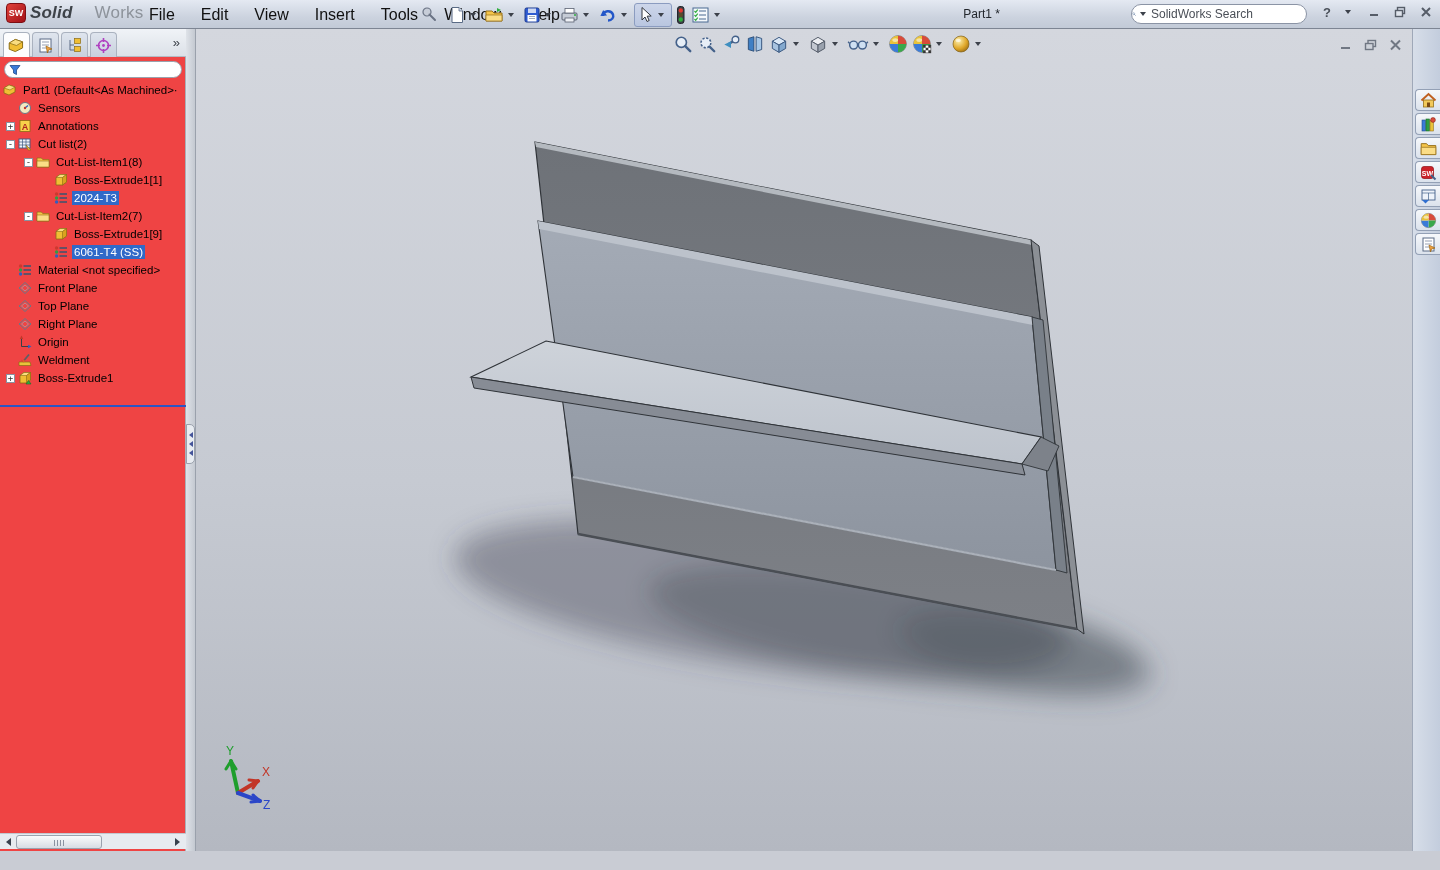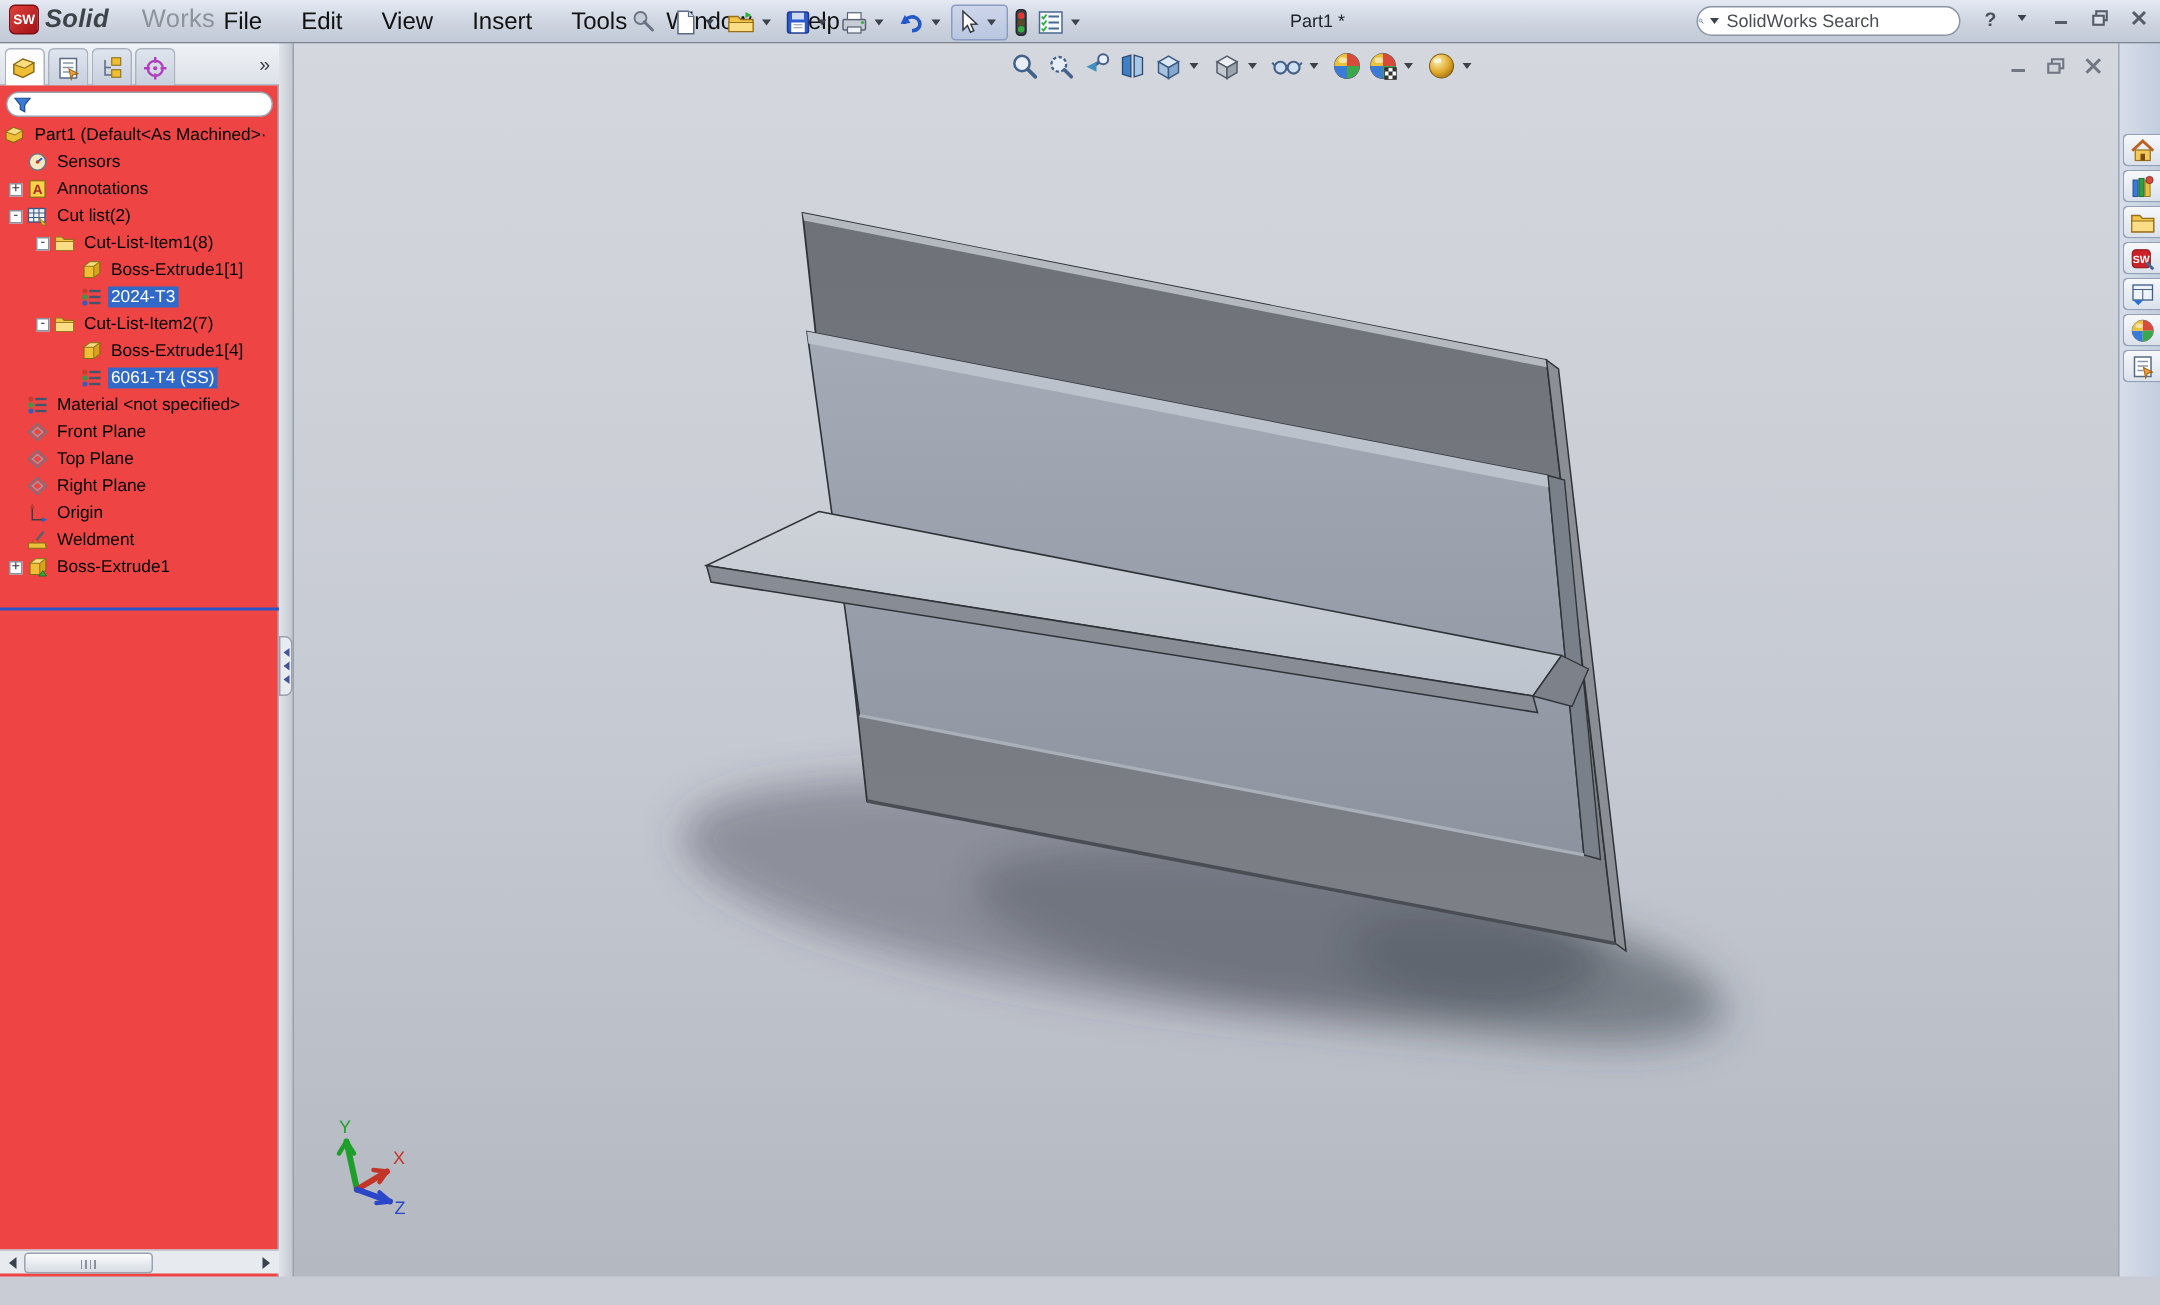--- a/index.html
+++ b/index.html
@@ -20,21 +20,21 @@
   #menus { position:absolute; left:136px; top:0; height:29px; display:flex; align-items:center; }
   .menu-item { padding:0 13px; font-size:16px; color:#111; height:29px; line-height:29px; cursor:default; }
   #menu-pin { position:absolute; left:420px; top:5px; width:18px; height:18px; }
   #std-toolbar { position:absolute; left:446px; top:2px; height:25px; display:flex; align-items:center; }
   .tbtn { display:flex; align-items:center; height:24px; padding:0 2px; }
   .tbtn svg { display:block; }
   .caret { width:0; height:0; border-left:3px solid transparent; border-right:3px solid transparent;
     border-top:4px solid #3c414a; margin:0 5px 0 4px; }
   .tbtn.pressed { background:linear-gradient(#cdd6ea,#b9c6e0); border:1px solid #8b9cc0; border-radius:3px; }
   #doc-title { position:absolute; left:860px; top:0; width:140px; height:16px; line-height:29px;
-    text-align:left; font-size:12px; color:#22262c; }
+    text-align:right; font-size:12px; color:#22262c; }
   #search-pill { position:absolute; left:1131px; top:4px; width:176px; height:20px;
     background:#fff; border:1px solid #8b94a5; border-radius:10px; display:flex; align-items:center; }
   #search-pill input { border:none; outline:none; flex:1; font-size:12px; color:#333;
     background:transparent; font-family:"Liberation Sans", sans-serif; }
   #search-pill input::placeholder { color:#4a4f57; }
   .win-btns { position:absolute; right:6px; top:4px; display:flex; gap:10px; align-items:center; }
   .win-glyph { width:16px; height:16px; display:flex; align-items:center; justify-content:center; }
   #help-q { font-size:13px; color:#4a505a; font-weight:bold; }
 
   
@@ -425,21 +425,21 @@
           <svg class="ti">
             <use href="#i-folder"></use>
           </svg>
           <span class="tlab">Cut-List-Item2(7)</span>
         </div>
       <div class="trow lv3">
           <span class="xbox"></span>
           <svg class="ti">
             <use href="#i-boss"></use>
           </svg>
-          <span class="tlab">Boss-Extrude1[4]</span>
+          <span class="tlab">Boss-Extrude1[9]</span>
         </div>
       <div class="trow lv3">
           <span class="xbox"></span>
           <svg class="ti">
             <use href="#i-mat"></use>
           </svg>
           <span class="tlab sel">6061-T4 (SS)</span>
         </div>
       <div class="trow lv1">
           <span class="xbox"></span>

